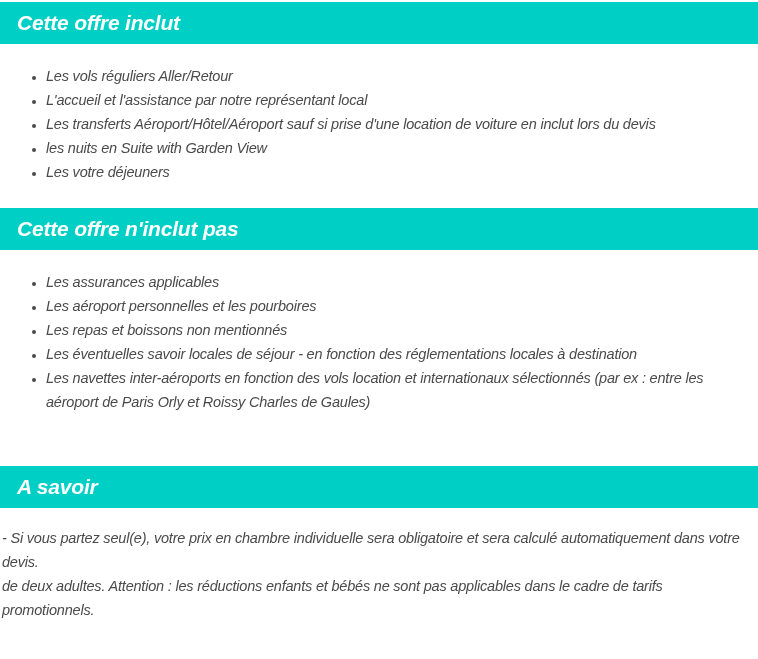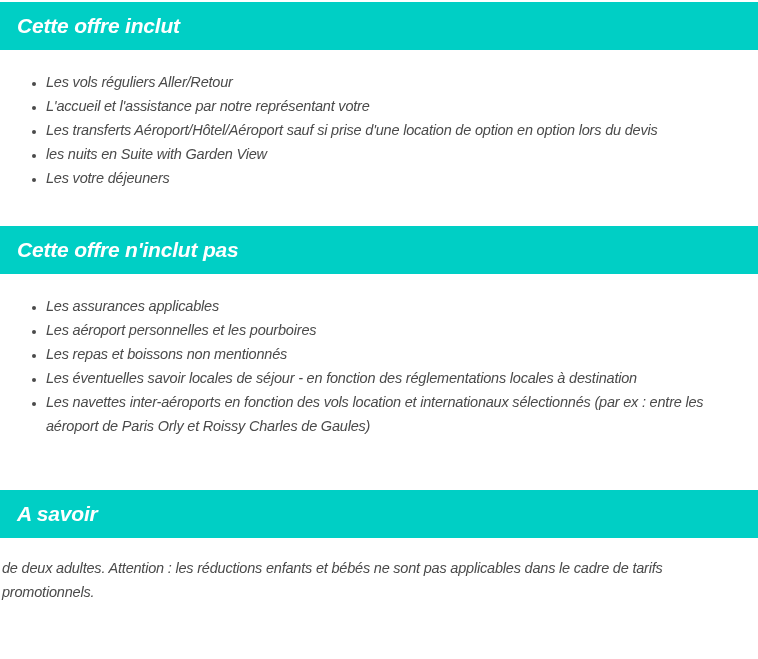--- a/index.html
+++ b/index.html
@@ -17,34 +17,34 @@
     font-style: italic;
     color: var(--text-color);
   }
   .page {
     width: 758px;
     min-height: 659px;
     padding-top: 2px;
   }
   .section-bar {
     width: 100%;
-    height: 48px;
+    height: 42px;
     background: var(--accent);
     display: flex;
     align-items: center;
     padding-left: 17px;
   }
   .section-bar .section-title {
     color: var(--header-text);
     font-weight: bold;
     font-style: italic;
     font-size: 21px;
     letter-spacing: -0.2px;
   }
-  .bar-2 { margin-top: 36px; }
+  .bar-2 { margin-top: 24px; }
   .bar-3 { margin-top: 52px; }
   ul.offer-list {
     list-style: disc;
     margin: 20px 0 0 0;
     padding-left: 46px;
     padding-right: 23px;
   }
   ul.offer-list li {
     font-size: 14.5px;
     line-height: 24px;
@@ -67,37 +67,38 @@
 </head>
 <body>
 
 <div class="page">
 
   <div class="section-bar bar-1">
     <span class="section-title">Cette offre inclut</span>
   </div>
   <ul class="offer-list">
     <li>Les vols réguliers Aller/Retour</li>
-    <li>L'accueil et l'assistance par notre représentant votre</li>
-    <li>Les transferts Aéroport/Hôtel/Aéroport sauf si prise d'une location de option en option lors du devis</li>
+    <li>L'accueil et l'assistance par notre représentant local</li>
+    <li>Les transferts Aéroport/Hôtel/Aéroport sauf si prise d'une location de voiture en inclut lors du devis</li>
     <li>les nuits en Suite with Garden View</li>
     <li>Les votre déjeuners</li>
   </ul>
 
   <div class="section-bar bar-2">
     <span class="section-title">Cette offre n'inclut pas</span>
   </div>
   <ul class="offer-list">
     <li>Les assurances applicables</li>
     <li>Les aéroport personnelles et les pourboires</li>
     <li>Les repas et boissons non mentionnés</li>
     <li>Les éventuelles savoir locales de séjour - en fonction des réglementations locales à destination</li>
     <li>Les navettes inter-aéroports en fonction des vols location et internationaux sélectionnés (par ex : entre les aéroport de Paris Orly et Roissy Charles de Gaules)</li>
   </ul>
 
   <div class="section-bar bar-3">
     <span class="section-title">A savoir</span>
   </div>
   <div class="note-block">
+    <div class="note-line">- Si vous partez seul(e), votre prix en chambre individuelle sera obligatoire et sera calculé automatiquement dans votre devis.</div>
     <div class="note-line">de deux adultes. Attention : les réductions enfants et bébés ne sont pas applicables dans le cadre de tarifs promotionnels.</div>
   </div>
 
 </div>
 
 </body></html>

